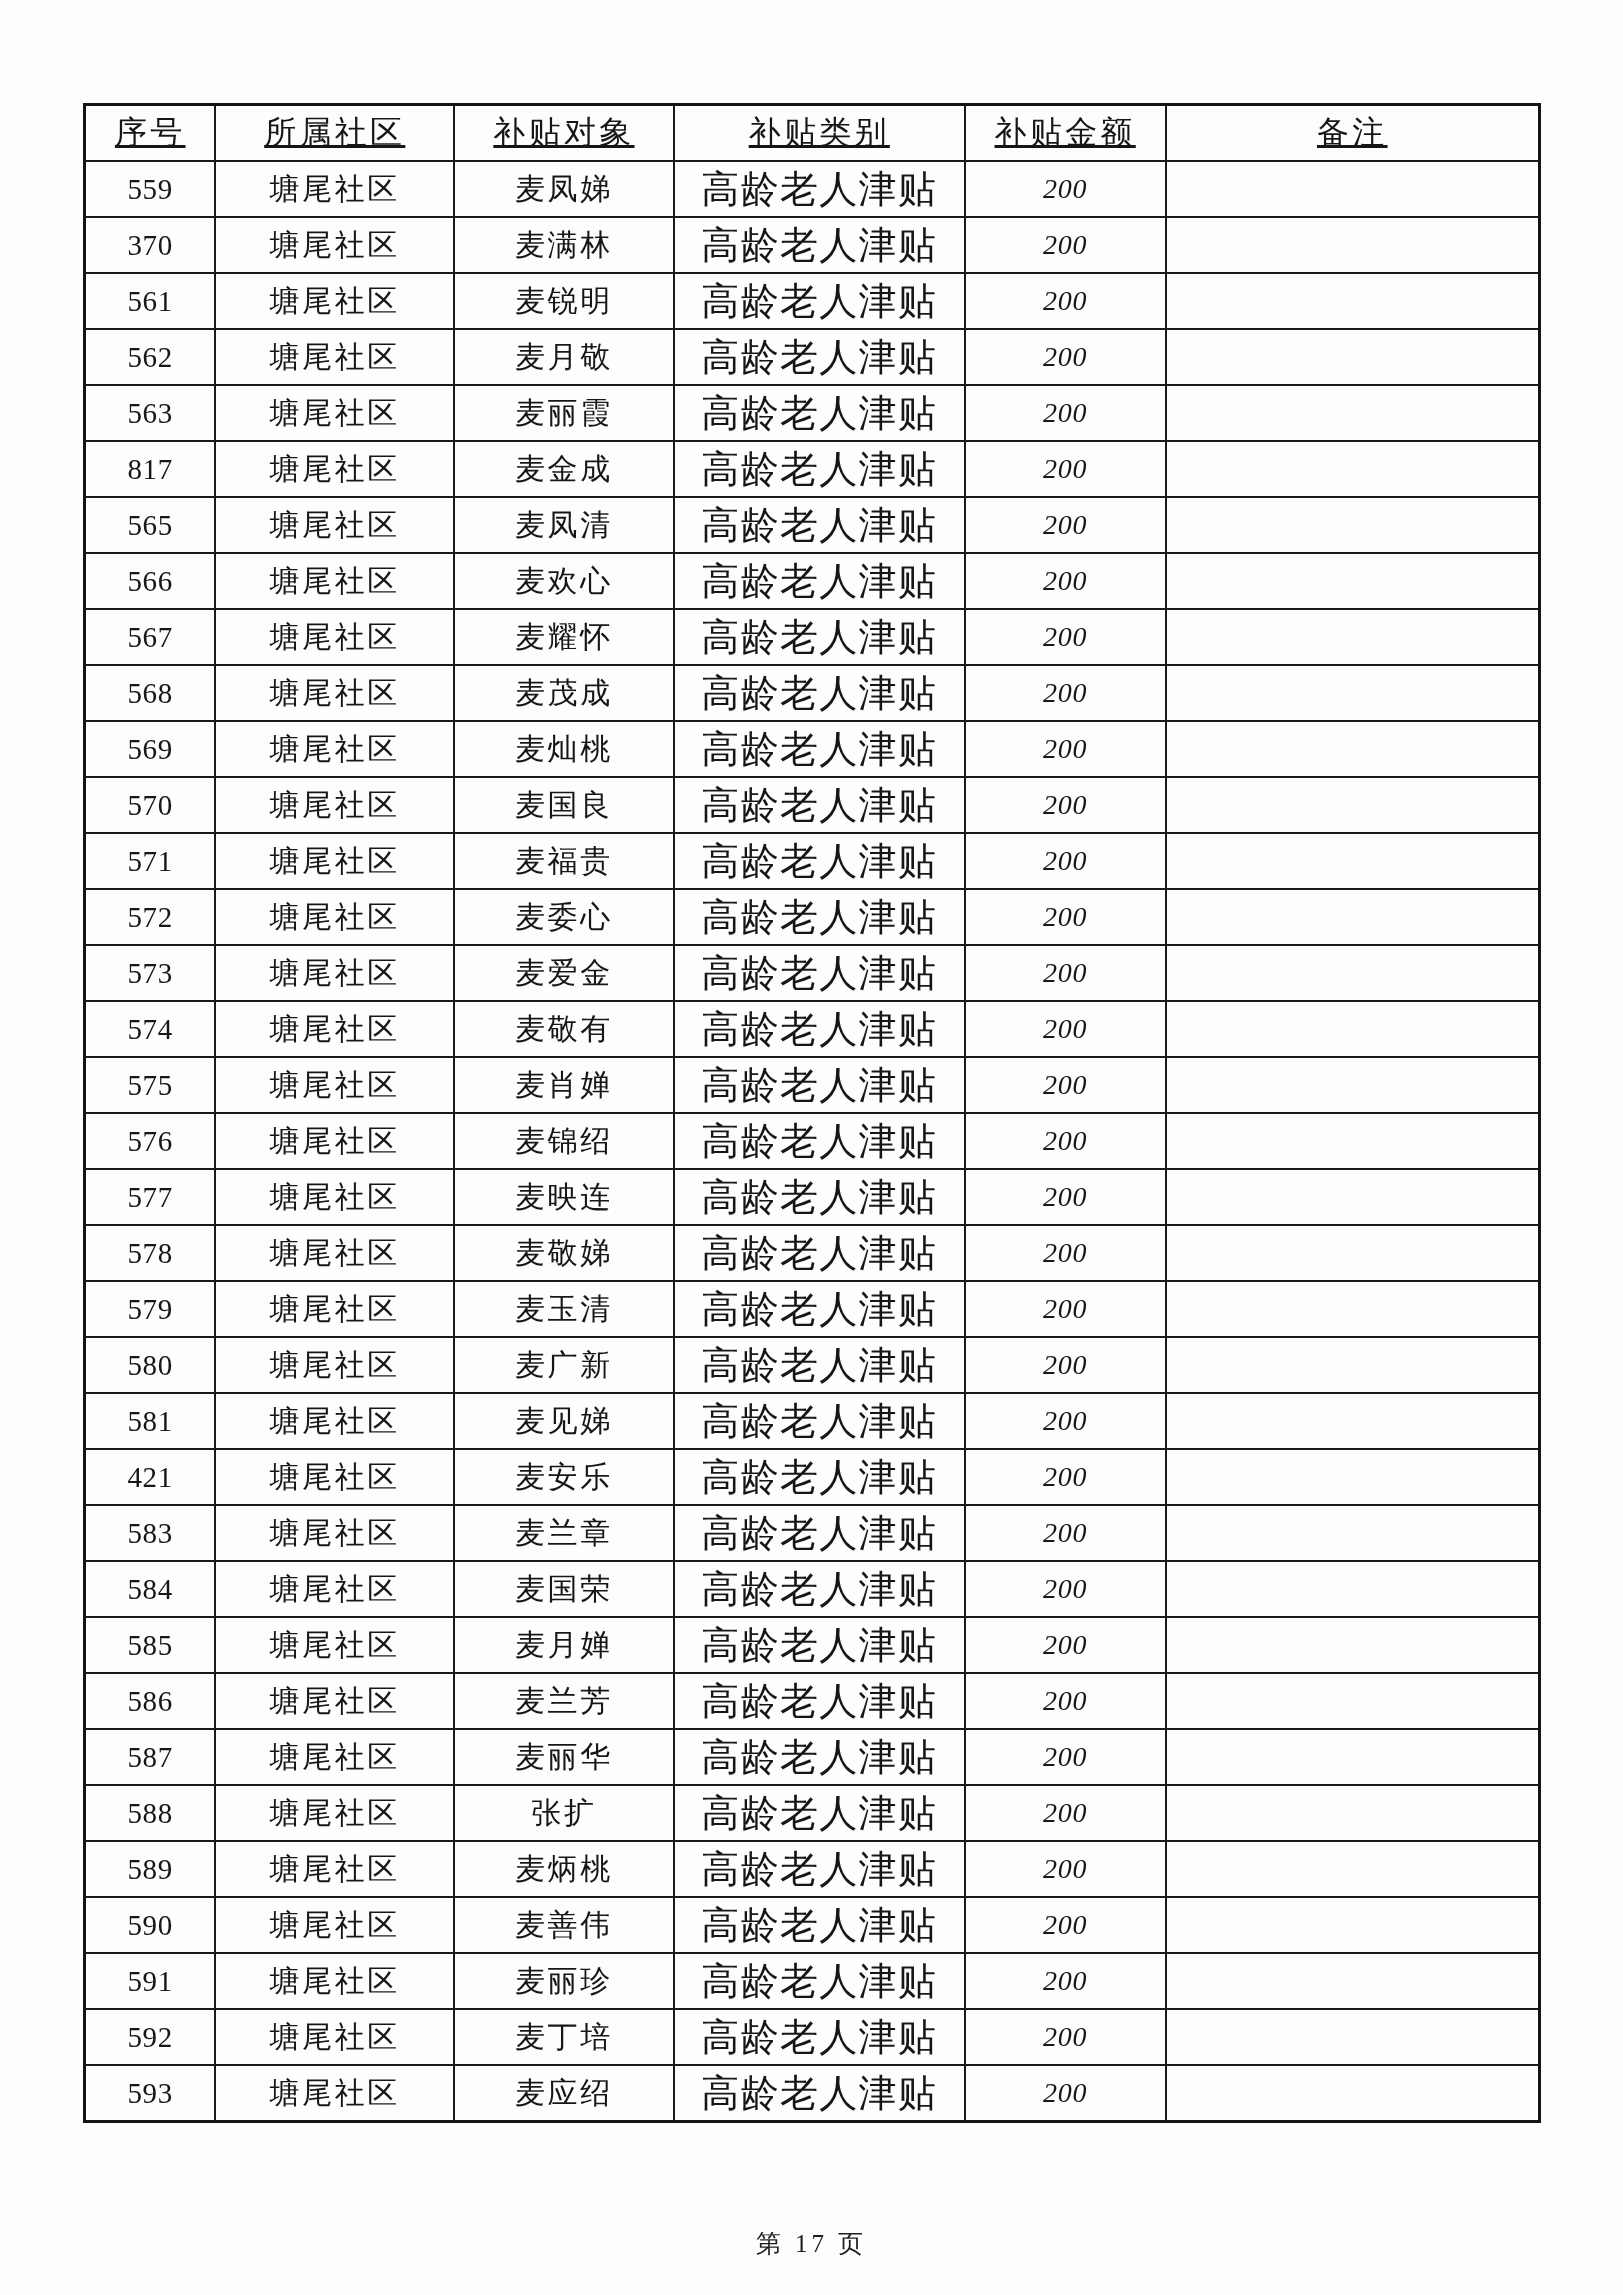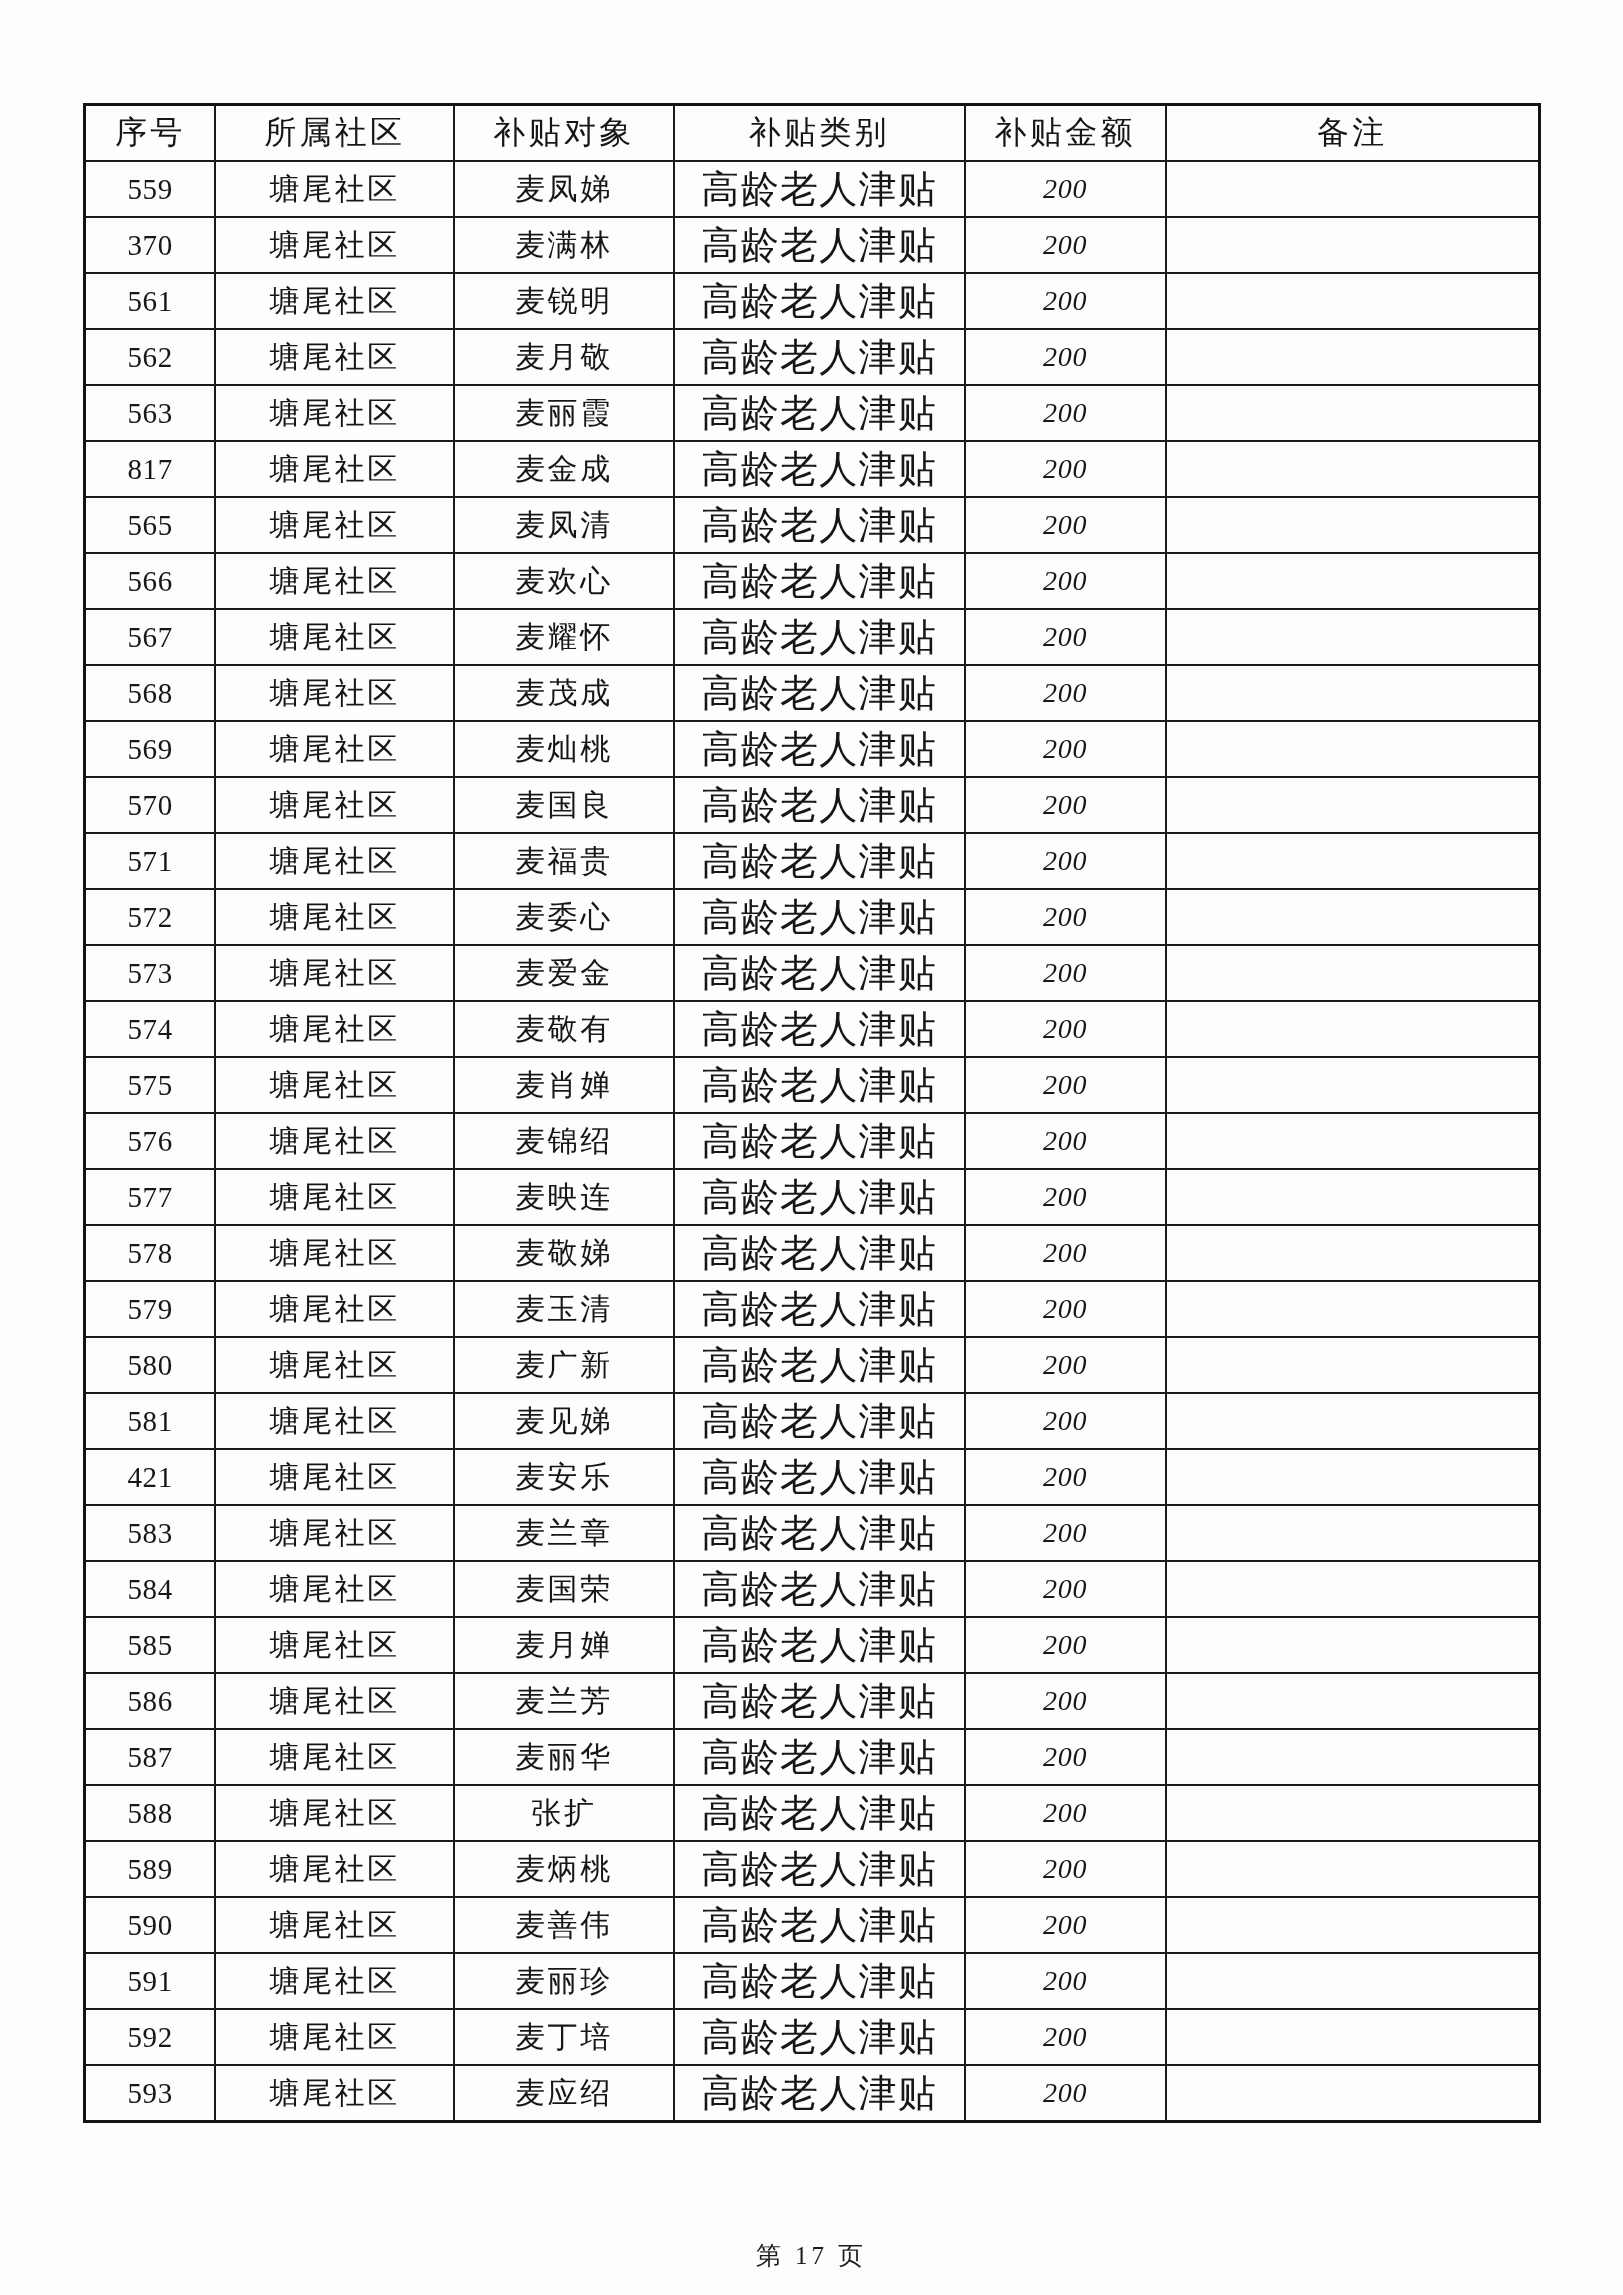--- a/index.html
+++ b/index.html
@@ -38,20 +38,21 @@
     vertical-align: middle;
     height: 54px;
     padding: 0;
     font-weight: normal;
     overflow: hidden;
     white-space: nowrap;
   }
   table.subsidy th {
     font-size: 32px;
     letter-spacing: 3.3px;
+    text-decoration: underline;
   }
   td.cell-no {
     font-size: 29px;
     letter-spacing: 0.7px;
     border-radius: 20px;
   }
   td.cell-community,
   td.cell-recipient {
     font-size: 30px;
     letter-spacing: 2.6px;
@@ -70,21 +71,20 @@
   }
   .footer {
     position: absolute;
     left: 0;
     top: 2227px;
     width: 100%;
     text-align: center;
     font-size: 25px;
     letter-spacing: 3.9px;
     color: #1c1c1c;
-    margin-top: 12px;
   }
 </style>
 </head>
 <body>
 
 <div class="page">
   <table class="subsidy">
     <colgroup>
       <col style="width:9.0%">
       <col style="width:16.4%">

